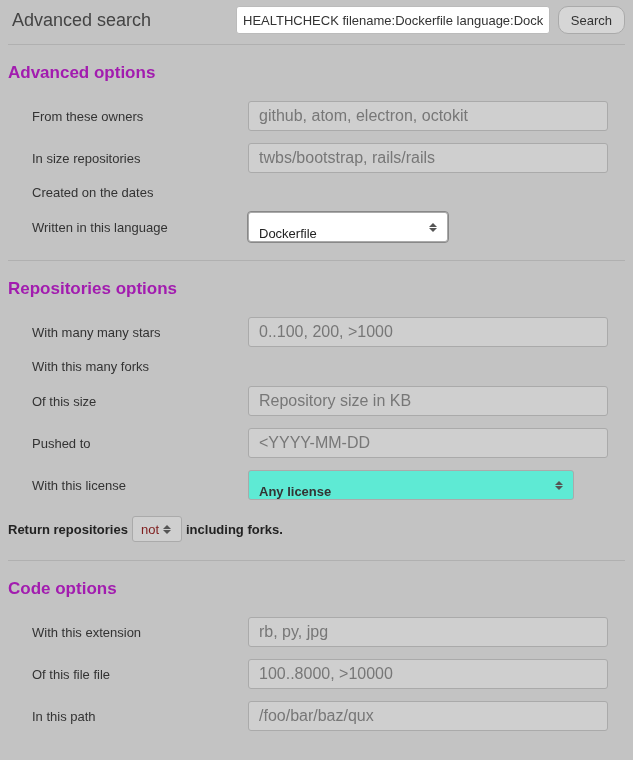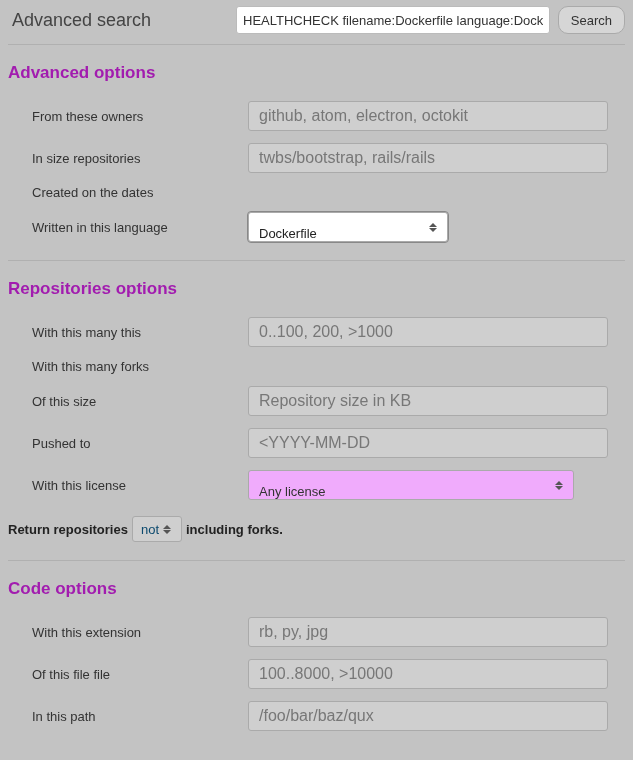--- a/index.html
+++ b/index.html
@@ -82,21 +82,21 @@
       border: 1px solid #aaa;
       border-radius: 3px;
       background: #fff;
       font-size: 13px;
       padding: 12px 24px 0 10px;
       color: #222;
       position: relative;
       display: flex;
       align-items: flex-end;
     }
-    .field-select.wide { flex: 0 0 326px; background: #f0abfc; color: #333; }
+    .field-select.wide { flex: 0 0 326px; background: #5eead4; color: #333; font-weight: bold; }
     .select-caret {
       position: absolute;
       right: 8px;
       top: 50%;
       transform: translateY(-50%);
       width: 10px;
       height: 14px;
       display: flex;
       flex-direction: column;
       justify-content: center;
@@ -118,21 +118,21 @@
       font-weight: 600;
       color: #222;
     }
     .fork-select {
       height: 26px;
       border: 1px solid #aaa;
       border-radius: 3px;
       background: #cfcfcf;
       font-size: 13px;
       padding: 0 22px 0 8px;
-      color: #0c4a6e;
+      color: #7f1d1d;
       position: relative;
       display: inline-flex;
       align-items: center;
       font-weight: 400;
     }
     .highlight-box {
       outline: 1px solid #888;
       background: #fff;
     }
   </style>
@@ -169,21 +169,21 @@
     </span>
   </div>
 </div>
 
 <div style="height:12px"></div>
 <hr class="sep">
 
 <div class="section-title">Repositories options</div>
 
 <div class="row">
-  <div class="row-label">With this many this</div>
+  <div class="row-label">With many many stars</div>
   <input class="field-input" type="text" placeholder="0..100, 200, &gt;1000" style="">
 </div>
 <div class="row">
   <div class="row-label">With this many forks</div>
 </div>
 <div class="row">
   <div class="row-label">Of this size</div>
   <input class="field-input" type="text" placeholder="Repository size in KB" style="">
 </div>
 <div class="row">

